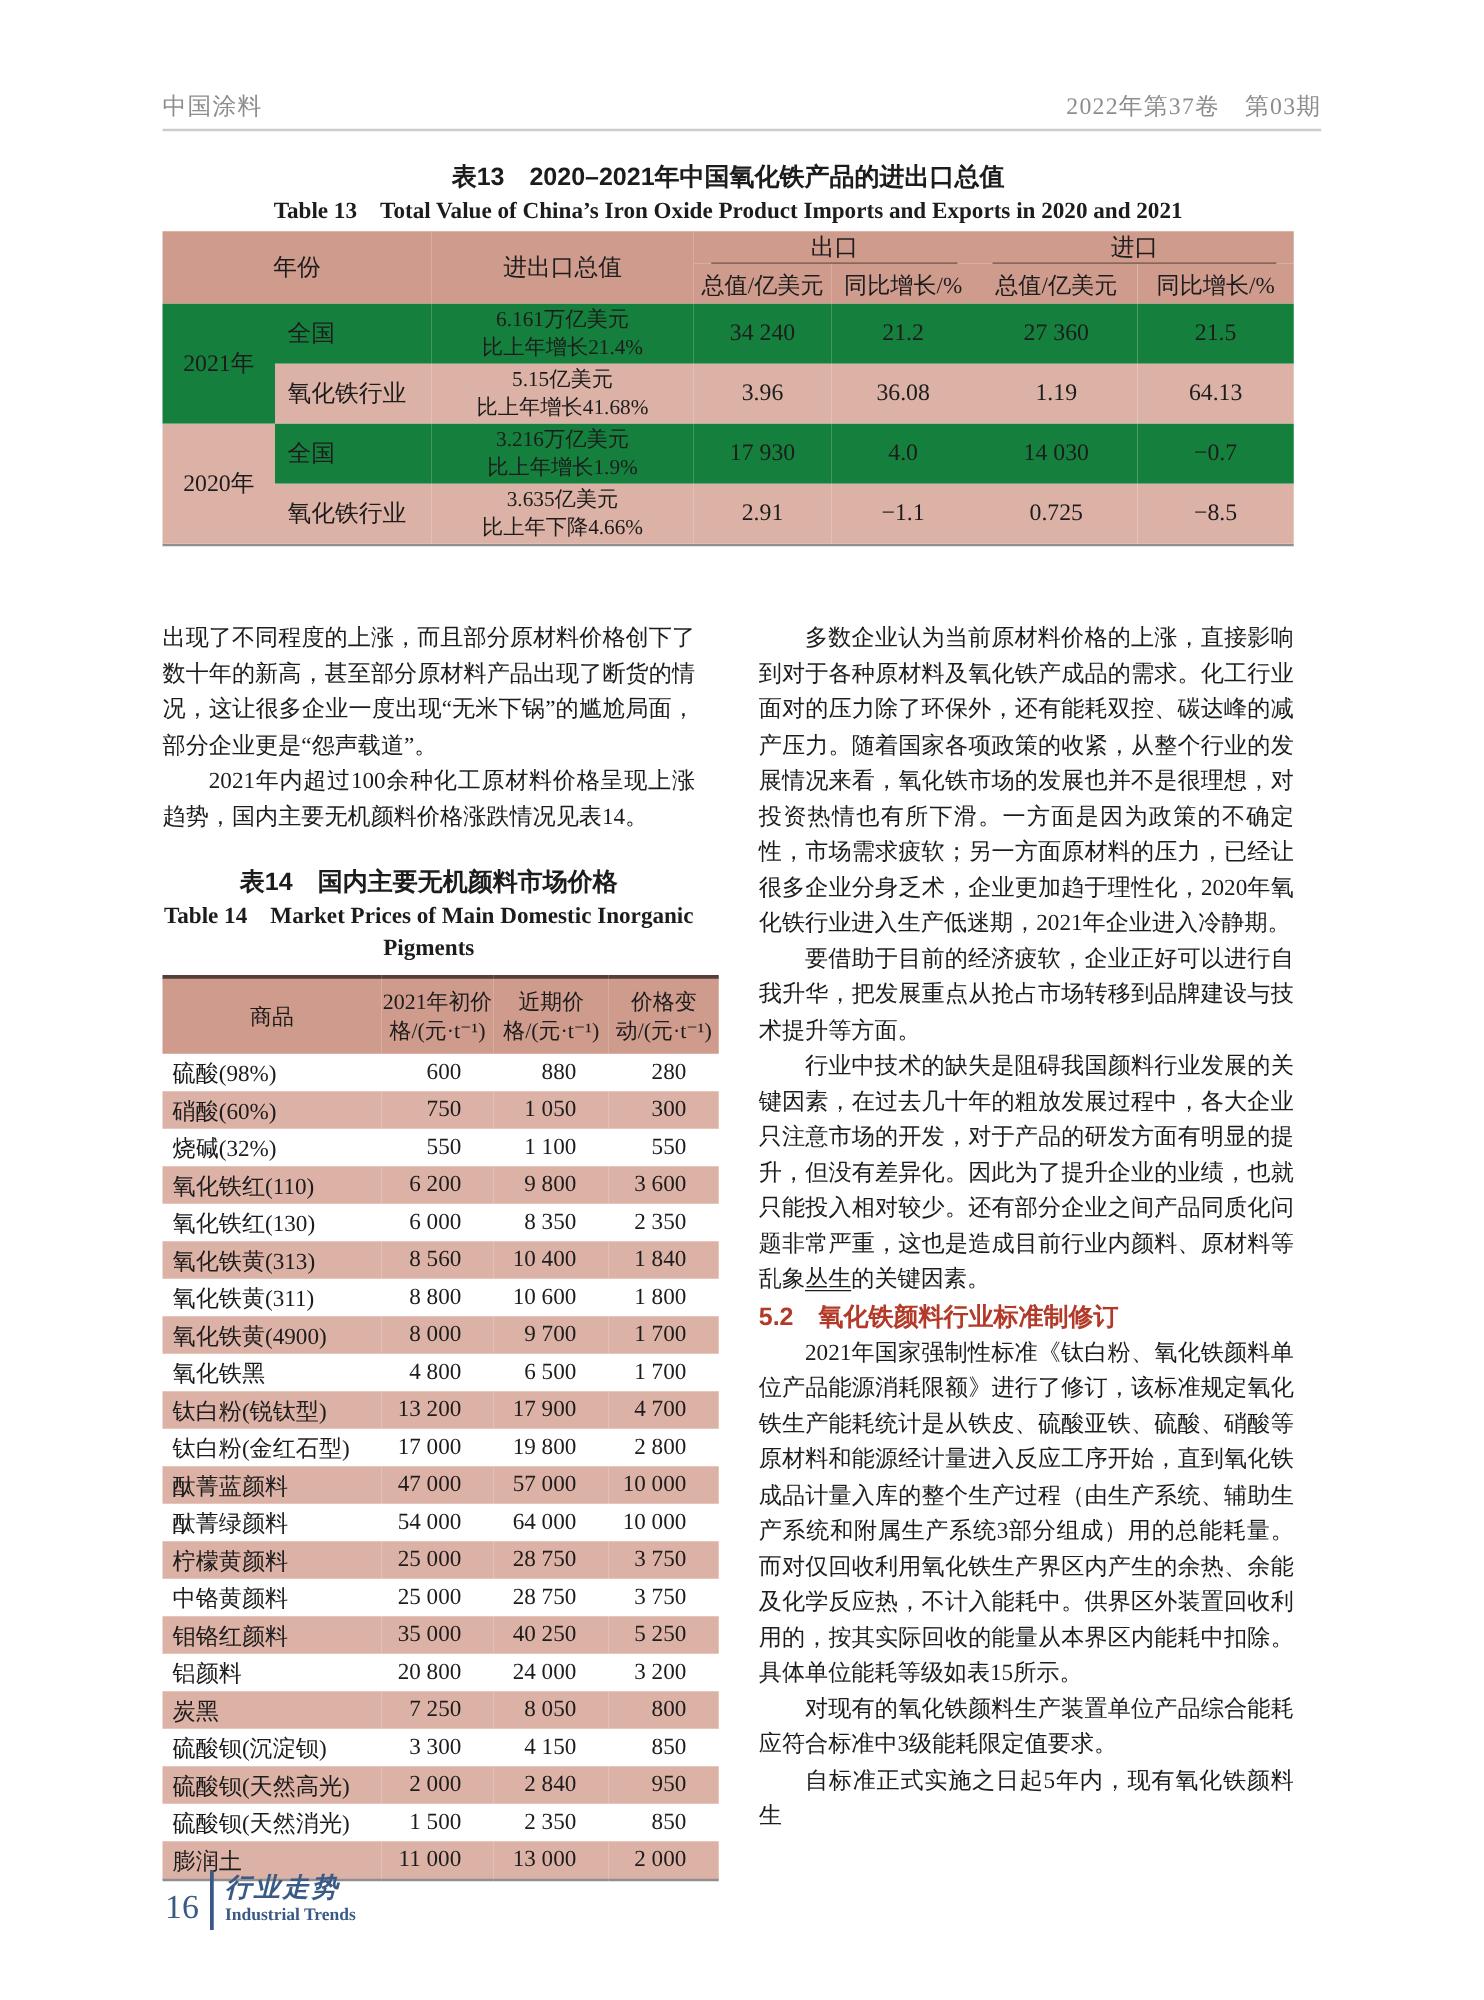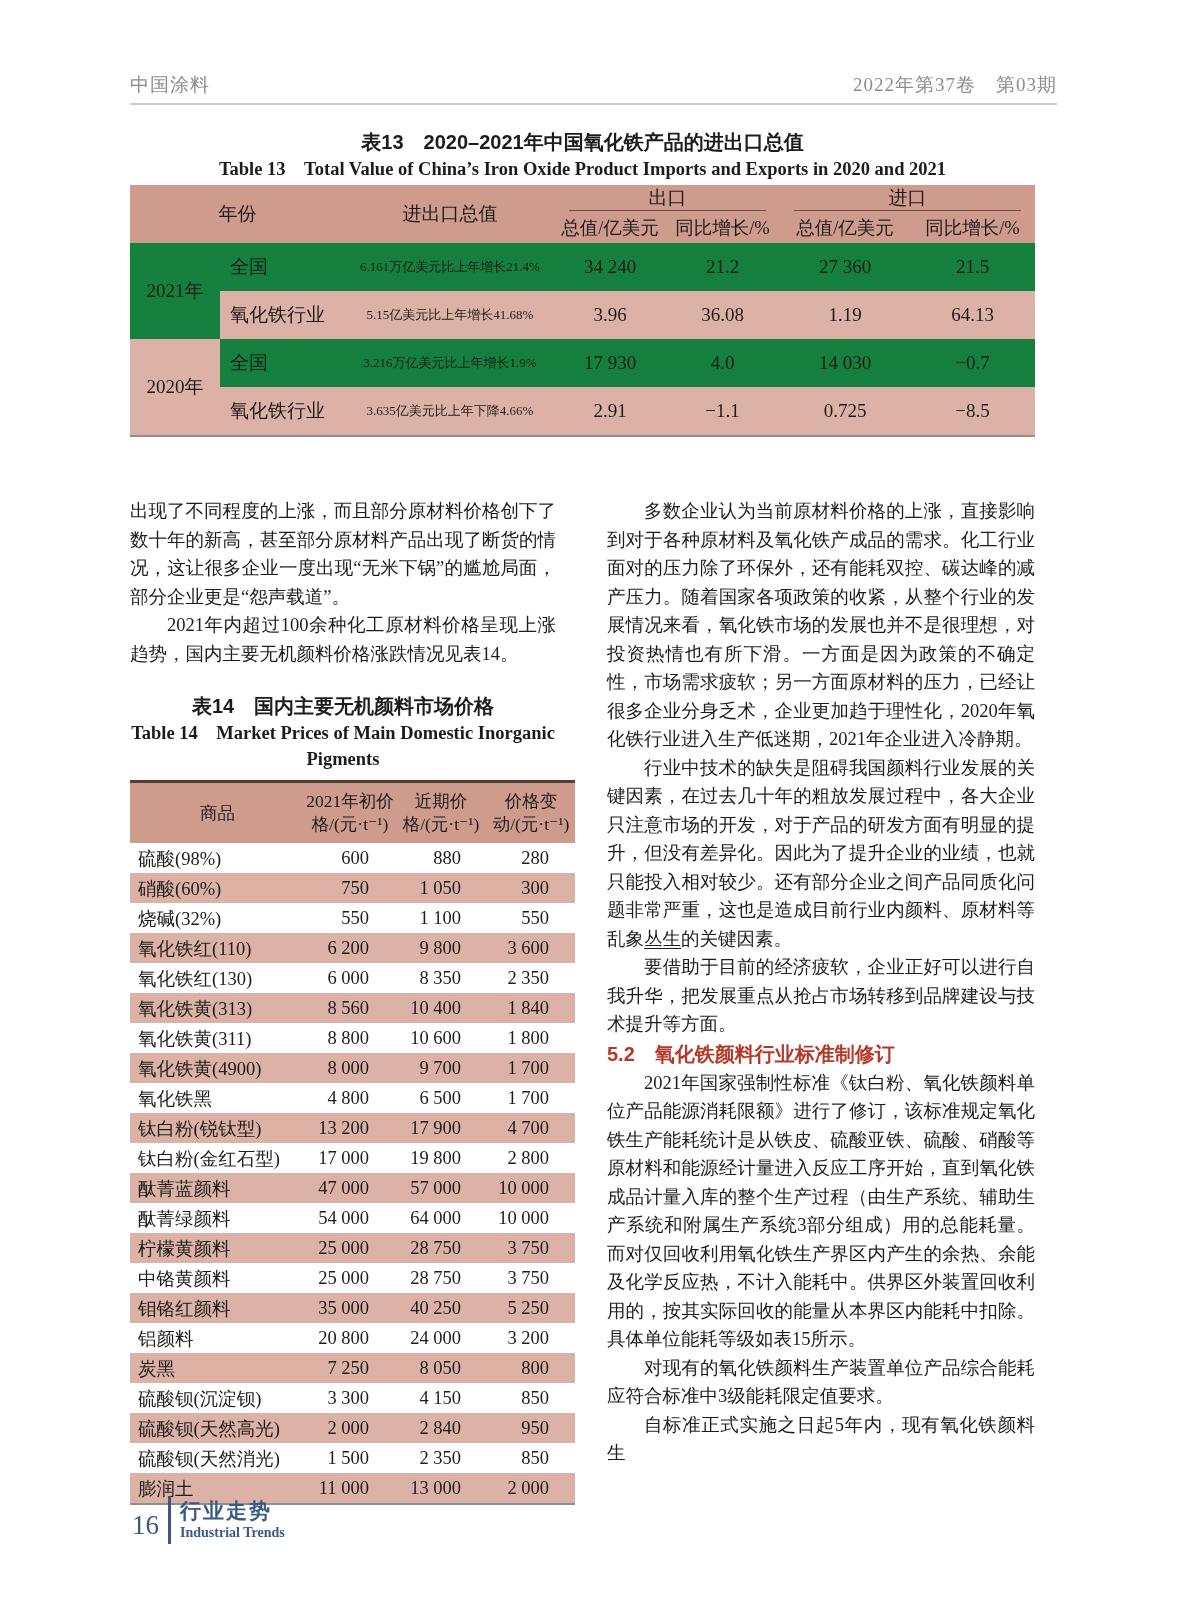--- a/index.html
+++ b/index.html
@@ -26,21 +26,21 @@
   .t13 .hy{grid-area:1/1/3/3;}
   .t13 .ht{grid-area:1/3/3/4;}
   .t13 .he{grid-area:1/4/2/6;}
   .t13 .hi{grid-area:1/6/2/8;}
   .t13 .hg{position:relative;}
   .t13 .hg::after{content:"";position:absolute;left:14px;right:14px;bottom:0;height:1.5px;background:#6e5048;}
   .t13 .hs{font-size:18.5px;}
   .c4r2{grid-area:2/4/3/5;} .c5r2{grid-area:2/5/3/6;} .c6r2{grid-area:2/6/3/7;} .c7r2{grid-area:2/7/3/8;}
   .t13 .c{display:flex;align-items:center;justify-content:center;text-align:center;}
   .t13 .scope{justify-content:flex-start;padding-left:10px;text-align:left;}
-  .t13 .tot{flex-direction:row;font-size:13px;line-height:22px;}
+  .t13 .tot{flex-direction:column;font-size:17px;line-height:22px;}
   .white{background:#15803d;} .pink{background:var(--table-row-pink,#ddb2a6);}
   .y21{grid-area:3/1/5/2;} .y20{grid-area:5/1/7/2;}
   .gr3{grid-row:3;} .gr4{grid-row:4;} .gr5{grid-row:5;} .gr6{grid-row:6;}
   .gc2{grid-column:2;} .gc3{grid-column:3;} .gc4{grid-column:4;} .gc5{grid-column:5;} .gc6{grid-column:6;} .gc7{grid-column:7;}
 
   
   .col{position:absolute;top:497px;}
   .col-left{left:130px;width:426px;}
   .col-right{left:607px;width:428px;}
   .col p{margin:0;font-size:18.5px;line-height:28.5px;text-align:justify;}
@@ -59,21 +59,21 @@
   .t14 td.num{text-align:right;padding-right:26px;}
   .t14 tr.pink{background:var(--table-row-pink,#ddb2a6);}
 
   
   .page-footer{position:absolute;left:132px;top:1496px;display:flex;align-items:center;gap:9px;
                color:var(--footer-blue,#3a5a85);}
   .pg-num{font-size:27px;margin-top:10px;}
   .f-bar{width:3px;height:48px;background:var(--footer-blue,#3a5a85);}
   .f-col{display:flex;flex-direction:column;justify-content:center;}
   .f-cn{font-size:21px;font-weight:700;letter-spacing:2px;line-height:26px;
-        font-family:"Liberation Sans","DejaVu Sans",sans-serif;}
+        font-family:"Liberation Sans","DejaVu Sans",sans-serif;font-style:italic;}
   .f-en{font-size:14px;font-weight:700;line-height:18px;}
   u{text-underline-offset:3px;}
 </style>
 </head>
 <body>
 
 <div class="page">
 
   <header class="page-header">
     <span>中国涂料</span>
@@ -298,22 +298,22 @@
             <td class="num">13 000</td>
             <td class="num">2 000</td>
           </tr>
         </tbody>
     </table>
   </section>
 
   <section class="col col-right">
     <div>
         <p class="indent">多数企业认为当前原材料价格的上涨，直接影响到对于各种原材料及氧化铁产成品的需求。化工行业面对的压力除了环保外，还有能耗双控、碳达峰的减产压力。随着国家各项政策的收紧，从整个行业的发展情况来看，氧化铁市场的发展也并不是很理想，对投资热情也有所下滑。一方面是因为政策的不确定性，市场需求疲软；另一方面原材料的压力，已经让很多企业分身乏术，企业更加趋于理性化，2020年氧化铁行业进入生产低迷期，2021年企业进入冷静期。</p>
+        <p class="indent">要借助于目前的经济疲软，企业正好可以进行自我升华，把发展重点从抢占市场转移到品牌建设与技术提升等方面。</p>
         <p class="indent">行业中技术的缺失是阻碍我国颜料行业发展的关键因素，在过去几十年的粗放发展过程中，各大企业只注意市场的开发，对于产品的研发方面有明显的提升，但没有差异化。因此为了提升企业的业绩，也就只能投入相对较少。还有部分企业之间产品同质化问题非常严重，这也是造成目前行业内颜料、原材料等乱象<u>丛生</u>的关键因素。</p>
-        <p class="indent">要借助于目前的经济疲软，企业正好可以进行自我升华，把发展重点从抢占市场转移到品牌建设与技术提升等方面。</p>
       </div>
     <h3 class="sec-head">5.2　氧化铁颜料行业标准制修订</h3>
     <div>
         <p class="indent">2021年国家强制性标准《钛白粉、氧化铁颜料单位产品能源消耗限额》进行了修订，该标准规定氧化铁生产能耗统计是从铁皮、硫酸亚铁、硫酸、硝酸等原材料和能源经计量进入反应工序开始，直到氧化铁成品计量入库的整个生产过程（由生产系统、辅助生产系统和附属生产系统3部分组成）用的总能耗量。而对仅回收利用氧化铁生产界区内产生的余热、余能及化学反应热，不计入能耗中。供界区外装置回收利用的，按其实际回收的能量从本界区内能耗中扣除。具体单位能耗等级如表15所示。</p>
         <p class="indent">对现有的氧化铁颜料生产装置单位产品综合能耗应符合标准中3级能耗限定值要求。</p>
         <p class="indent">自标准正式实施之日起5年内，现有氧化铁颜料生</p>
       </div>
   </section>
 
   <footer class="page-footer">

